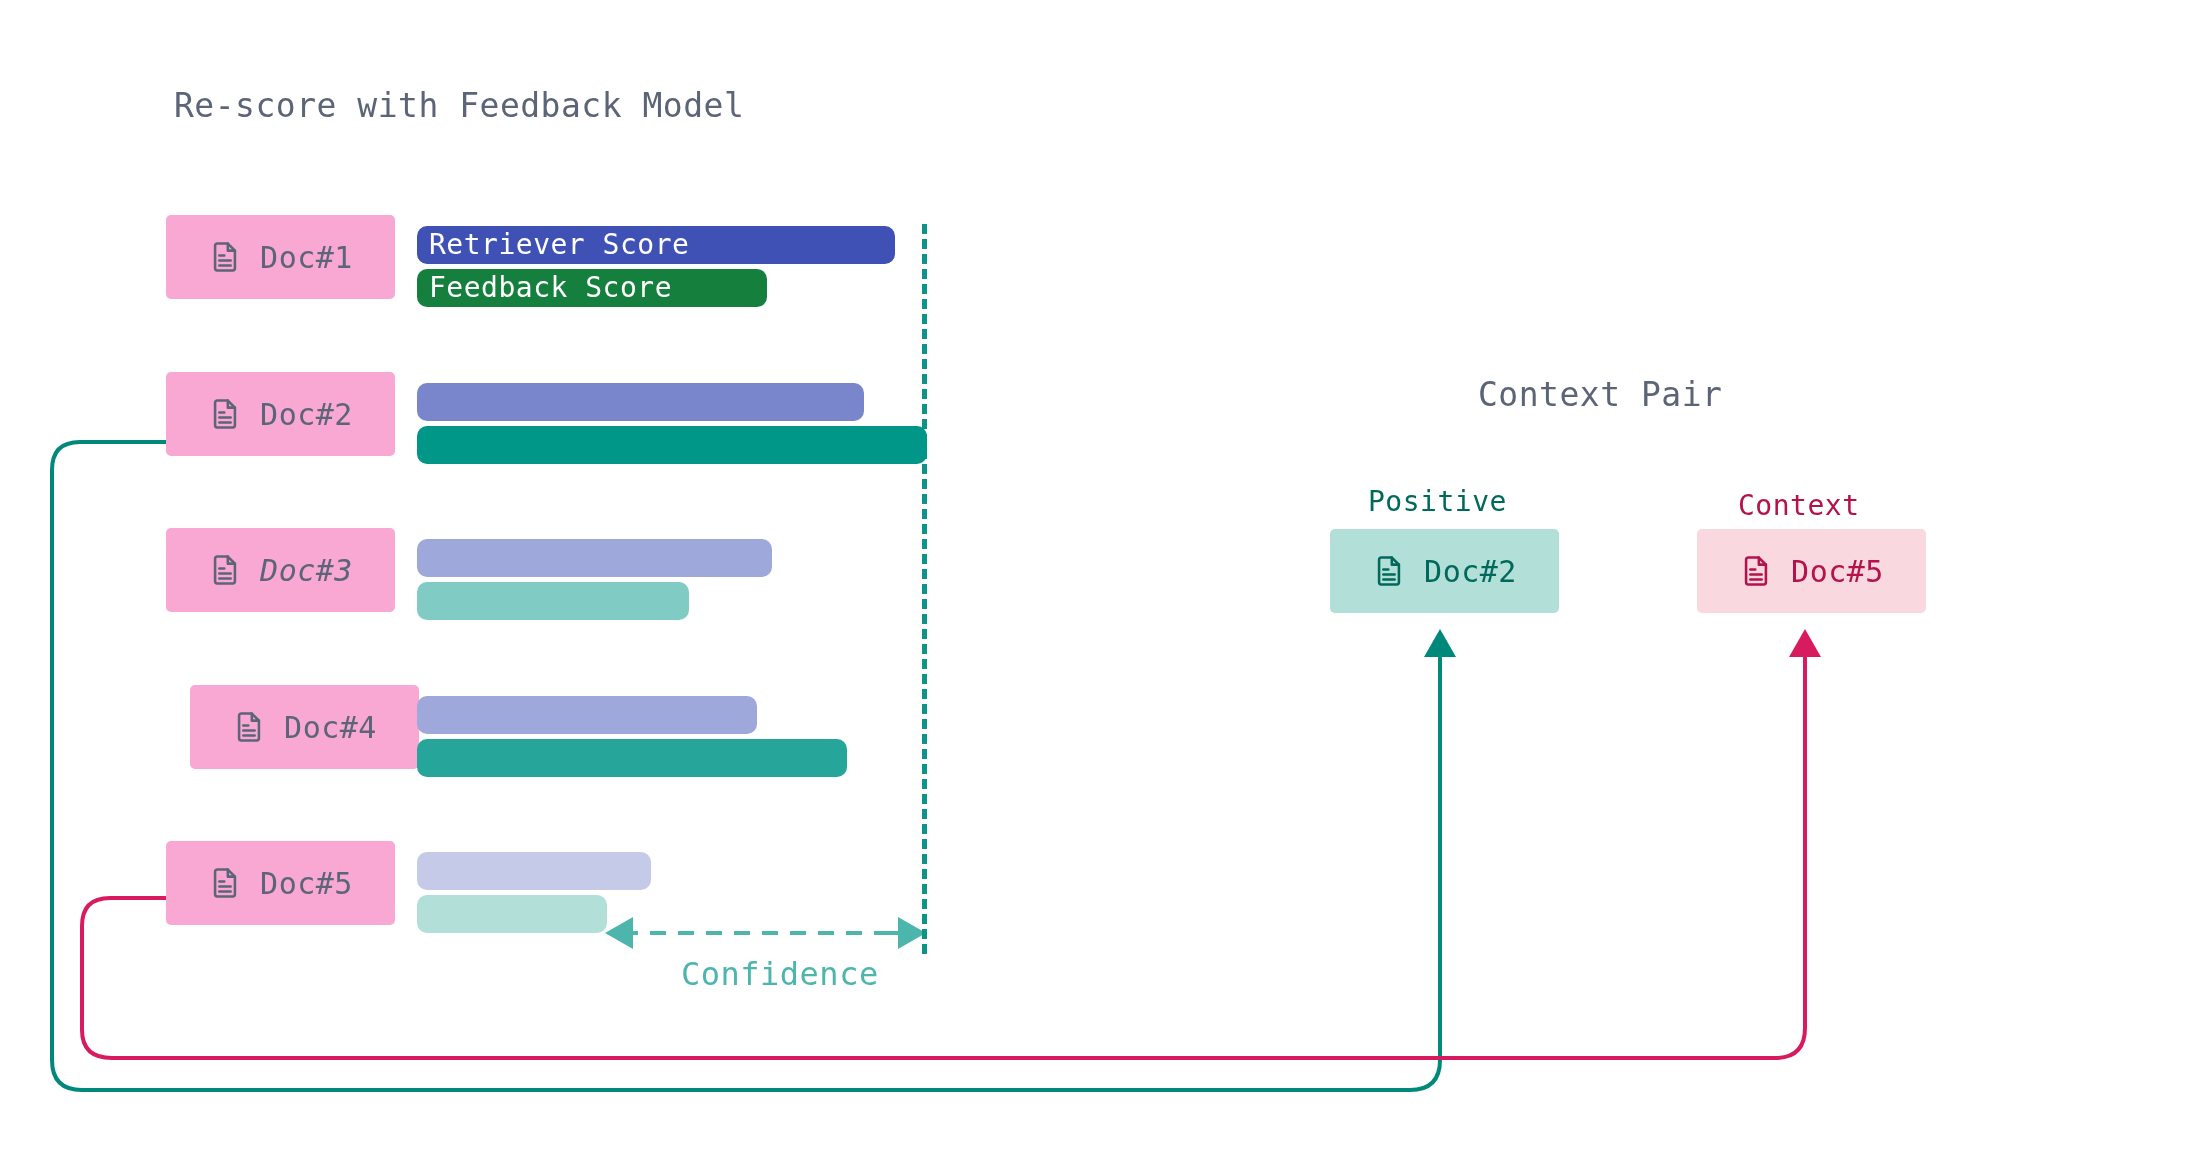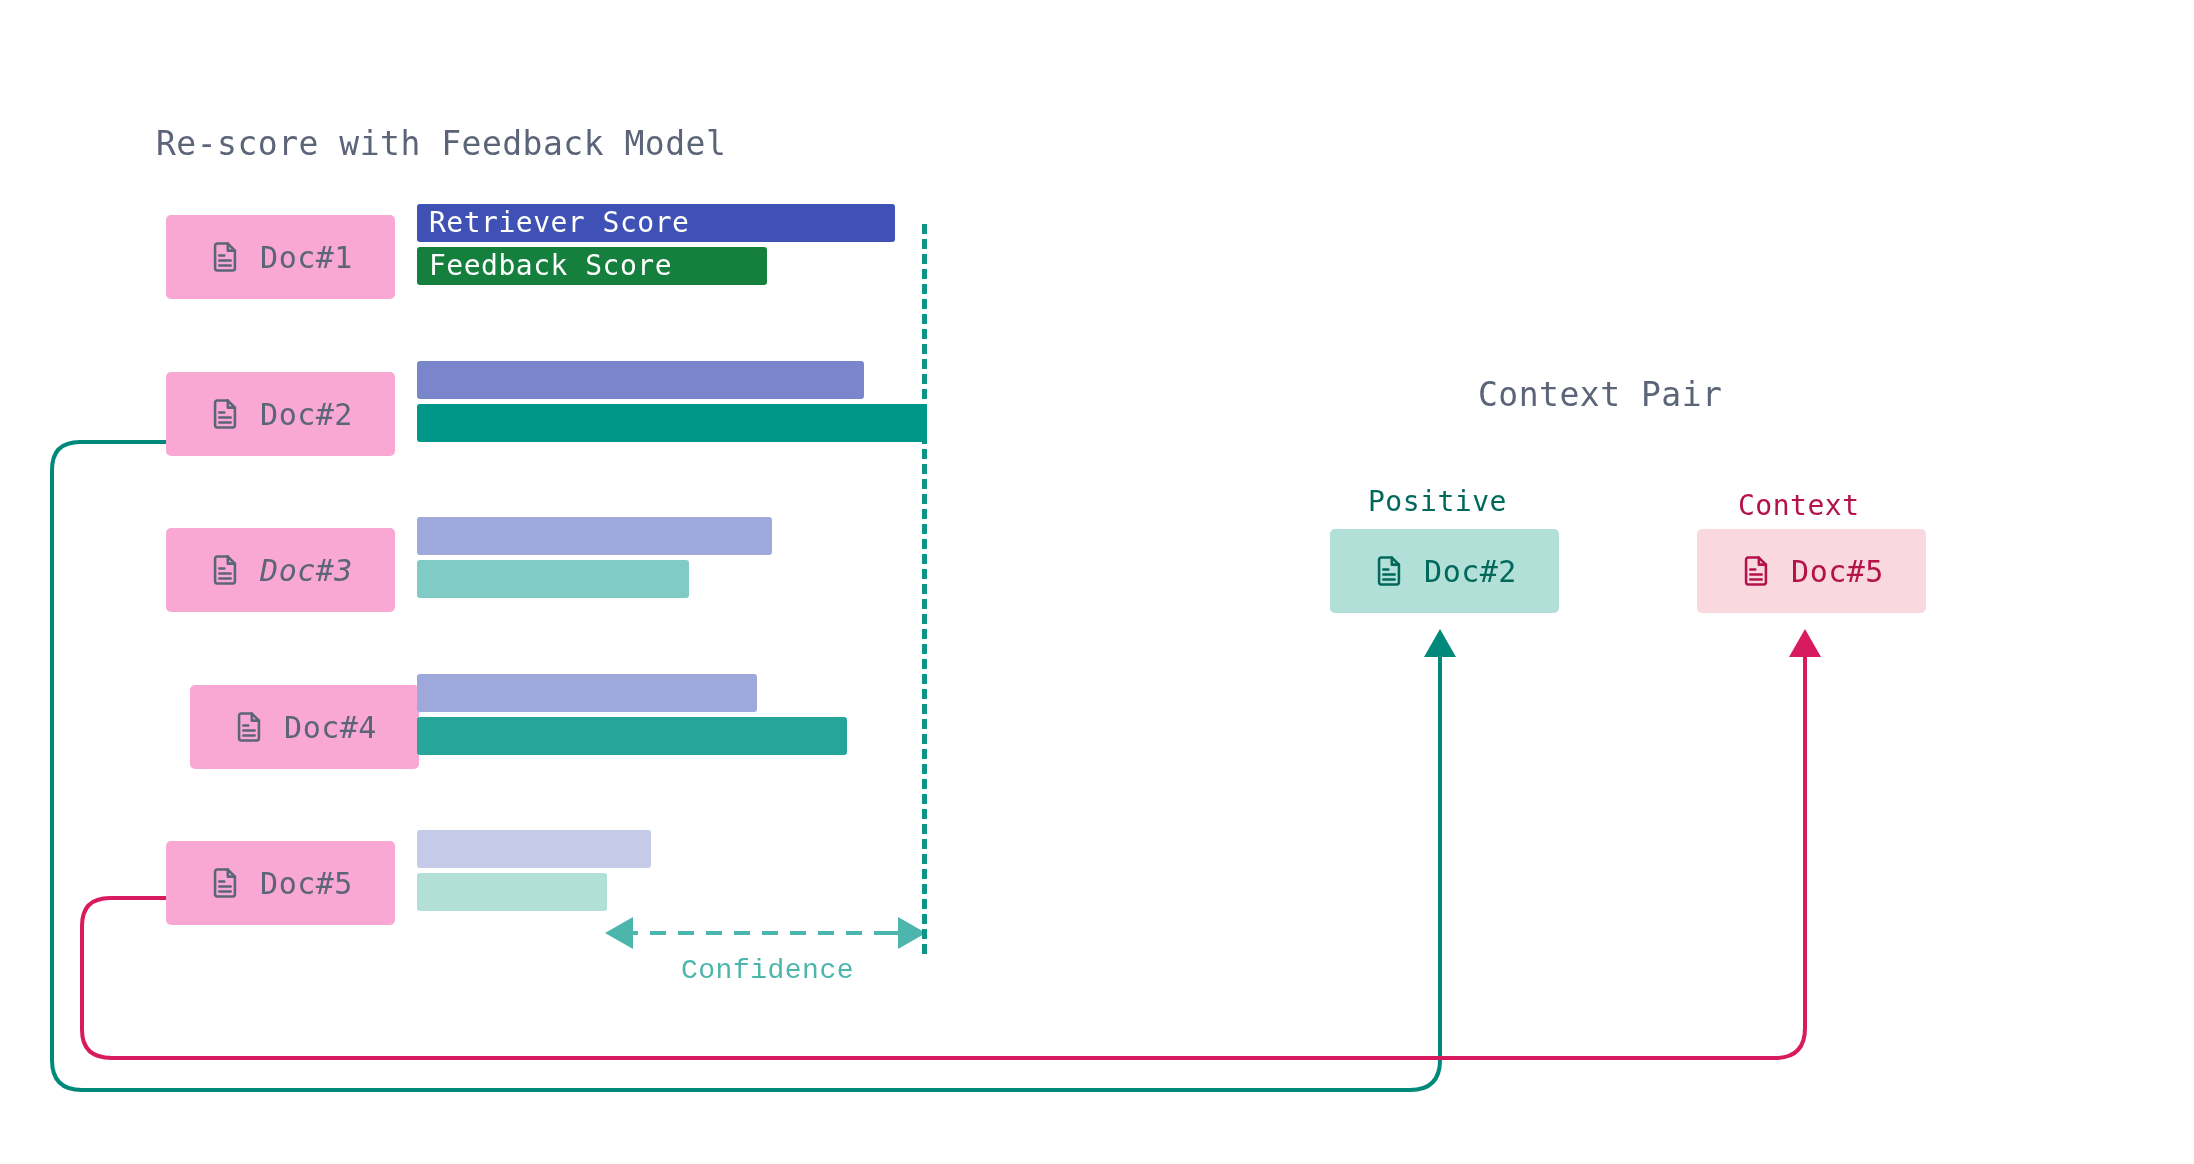--- a/index.html
+++ b/index.html
@@ -17,27 +17,26 @@
   #stage {
     position: absolute;
     left: 0; top: 0;
     width: 2194px;
     height: 1164px;
   }
 
   
   #panel-title {
     position: absolute;
-    left: 156px;
+    left: 174px;
     top: 86px;
     font-size: 33px;
     letter-spacing: 0.5px;
     color: #5c6478;
     white-space: nowrap;
-    margin-top: 38px;
   }
 
   
   #connectors {
     position: absolute;
     left: 0; top: 0;
     width: 2194px;
     height: 1164px;
     pointer-events: none;
   }
@@ -63,24 +62,25 @@
     font-size: 30px;
     color: #5c6478;
     letter-spacing: 0.5px;
     white-space: nowrap;
   }
 
   .bar {
     position: absolute;
     left: 417px;
     height: 38px;
-    border-radius: 3px;
+    border-radius: 10px;
     display: flex;
     align-items: center;
     box-sizing: border-box;
+    margin-top: 22px;
   }
   .bar .bar-text {
     color: #ffffff;
     font-size: 28px;
     letter-spacing: 0.5px;
     padding-left: 12px;
     white-space: nowrap;
     line-height: 1;
   }
 
@@ -92,25 +92,24 @@
     width: 0;
     height: 730px;
     border-left: 5px dashed #0d9488;
   }
 
   
   #confidence-label {
     position: absolute;
     left: 681px;
     top: 955px;
-    font-size: 28px;
+    font-size: 32px;
     color: #4db6ac;
     letter-spacing: 0.5px;
     white-space: nowrap;
-    font-family: Liberation Mono, monospace;
   }
 
   
   #context-title {
     position: absolute;
     left: 1478px;
     top: 375px;
     font-size: 33px;
     color: #5c6478;
     letter-spacing: 0.5px;

